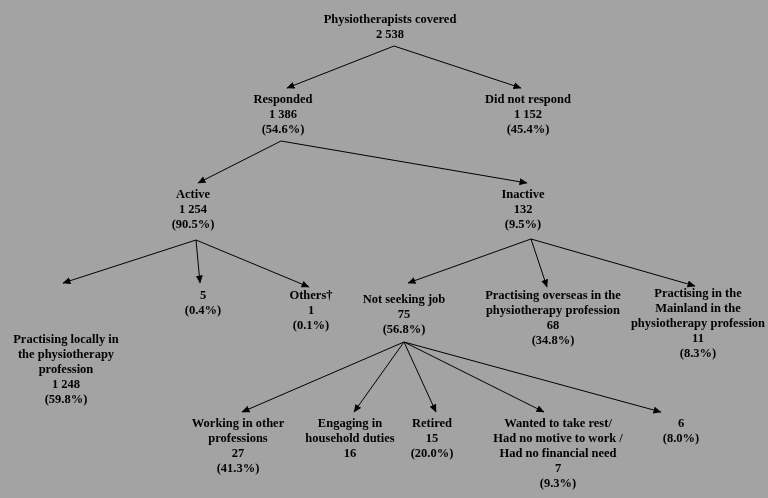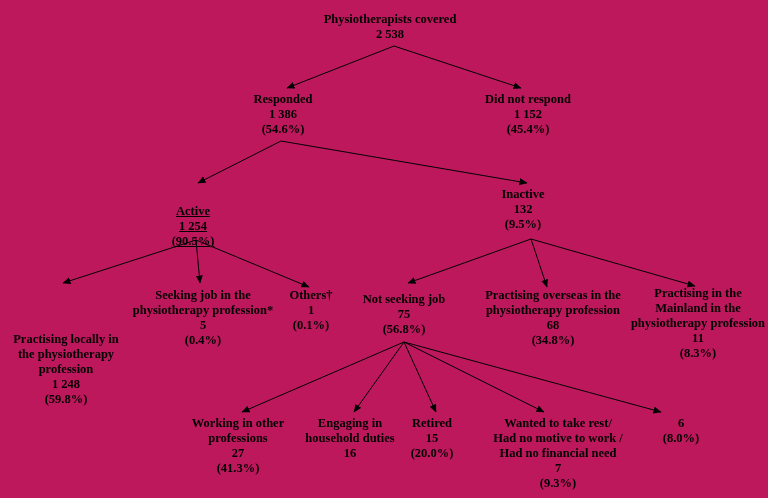--- a/index.html
+++ b/index.html
@@ -3,21 +3,21 @@
 <meta charset="utf-8">
 <style>
   html,body{margin:0;padding:0;}
   body{
     font-family:"Liberation Serif","DejaVu Serif",serif;
     background:#ffffff;
   }
   .canvas{
     position:relative;
     width:768px;height:498px;
-    background:#be185d;
+    background:#a3a3a3;
     overflow:hidden;
   }
   .arrows{
     position:absolute;left:0;top:0;width:768px;height:498px;
   }
   .node{
     position:absolute;
     text-align:center;
     color:#000;
     font-weight:bold;
@@ -69,41 +69,39 @@
     <div class="label">Responded</div>
     <div class="value">1 386</div>
     <div class="pct">(54.6%)</div>
   </div>
   <div class="node" style="left:453px;top:92px;width:150px;">
     <div class="label">Did not respond</div>
     <div class="value">1 152</div>
     <div class="pct">(45.4%)</div>
   </div>
 
-  <div class="node" style="left:143px;top:204px;width:100px;text-decoration:underline;">
+  <div class="node" style="left:143px;top:187px;width:100px;">
     <div class="label">Active</div>
     <div class="value">1 254</div>
     <div class="pct">(90.5%)</div>
   </div>
   <div class="node" style="left:473px;top:187px;width:100px;">
     <div class="label">Inactive</div>
     <div class="value">132</div>
     <div class="pct">(9.5%)</div>
   </div>
 
   <div class="node" style="left:0px;top:284px;width:132px;margin-top:48px;">
     <div class="label">Practising locally in
 the physiotherapy
 profession</div>
     <div class="value">1 248</div>
     <div class="pct">(59.8%)</div>
   </div>
   <div class="node" style="left:118px;top:288px;width:170px;">
-    <div class="label">Seeking job in the
-physiotherapy profession*</div>
     <div class="value">5</div>
     <div class="pct">(0.4%)</div>
   </div>
   <div class="node" style="left:271px;top:288px;width:80px;">
     <div class="label">Others†</div>
     <div class="value">1</div>
     <div class="pct">(0.1%)</div>
   </div>
 
   <div class="node" style="left:344px;top:292px;width:120px;">

